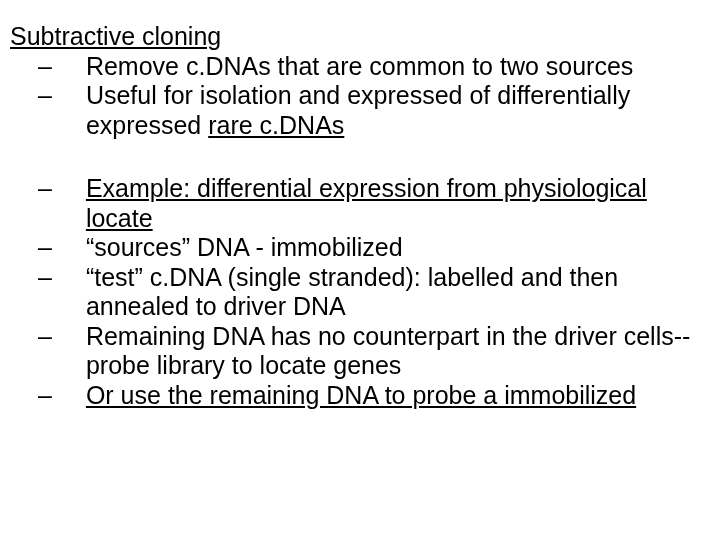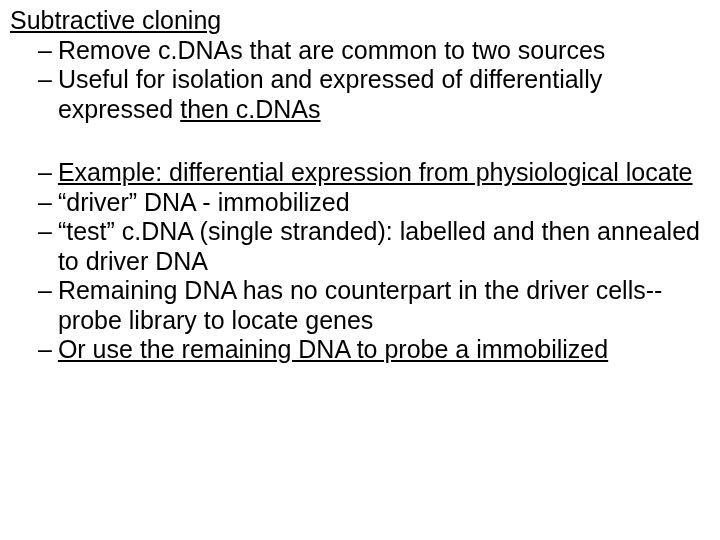--- a/index.html
+++ b/index.html
@@ -6,21 +6,21 @@
     margin: 0;
     padding: 0;
     width: 720px;
     height: 540px;
     background: #ffffff;
     font-family: Arial, Helvetica, sans-serif;
     color: #000000;
   }
   .slide {
     box-sizing: border-box;
-    padding: 6px 10px 10px 10px;
+    padding: 22px 10px 10px 10px;
     width: 720px;
     height: 540px;
     font-size: 25px;
     line-height: 1.18;
   }
   .title {
     text-decoration: underline;
     margin: 0;
   }
   .group {
@@ -30,53 +30,54 @@
     display: flex;
     align-items: flex-start;
     margin-left: 28px;
   }
   .dash {
     flex: 0 0 auto;
     padding-right: 6px;
   }
   .text {
     flex: 1 1 auto;
+    margin-left: 28px;
   }
   .spacer {
     height: 34px;
   }
   .u { text-decoration: underline; }
 </style>
 </head>
 <body>
 
 <div class="slide">
   <div class="title">Subtractive cloning</div>
 
   <div class="group">
     <div class="item">
       <span class="dash">–</span>
       <span class="text"><span>Remove c.DNAs that are common to two sources</span><span class="u"></span><span></span></span>
     </div>
     <div class="item">
       <span class="dash">–</span>
-      <span class="text"><span>Useful for isolation and expressed of differentially expressed </span><span class="u">then c.DNAs</span><span></span></span>
+      <span class="text"><span>Useful for isolation and expressed of differentially expressed </span><span class="u">rare c.DNAs</span><span></span></span>
     </div>
   </div>
 
   <div class="spacer"></div>
 
   <div class="group">
     <div class="item">
       <span class="dash">–</span>
       <span class="text"><span></span><span class="u">Example: differential expression from physiological locate</span><span></span></span>
     </div>
     <div class="item">
       <span class="dash">–</span>
-      <span class="text"><span>“driver” DNA - immobilized</span><span class="u"></span><span></span></span>
+      <span class="text"><span>“sources” DNA - immobilized</span><span class="u"></span><span></span></span>
     </div>
     <div class="item">
       <span class="dash">–</span>
       <span class="text"><span>“test” c.DNA (single stranded): labelled and then annealed to driver DNA</span><span class="u"></span><span></span></span>
     </div>
     <div class="item">
       <span class="dash">–</span>
       <span class="text"><span>Remaining DNA has no counterpart in the driver cells--probe library to locate genes</span><span class="u"></span><span></span></span>
     </div>
     <div class="item">

